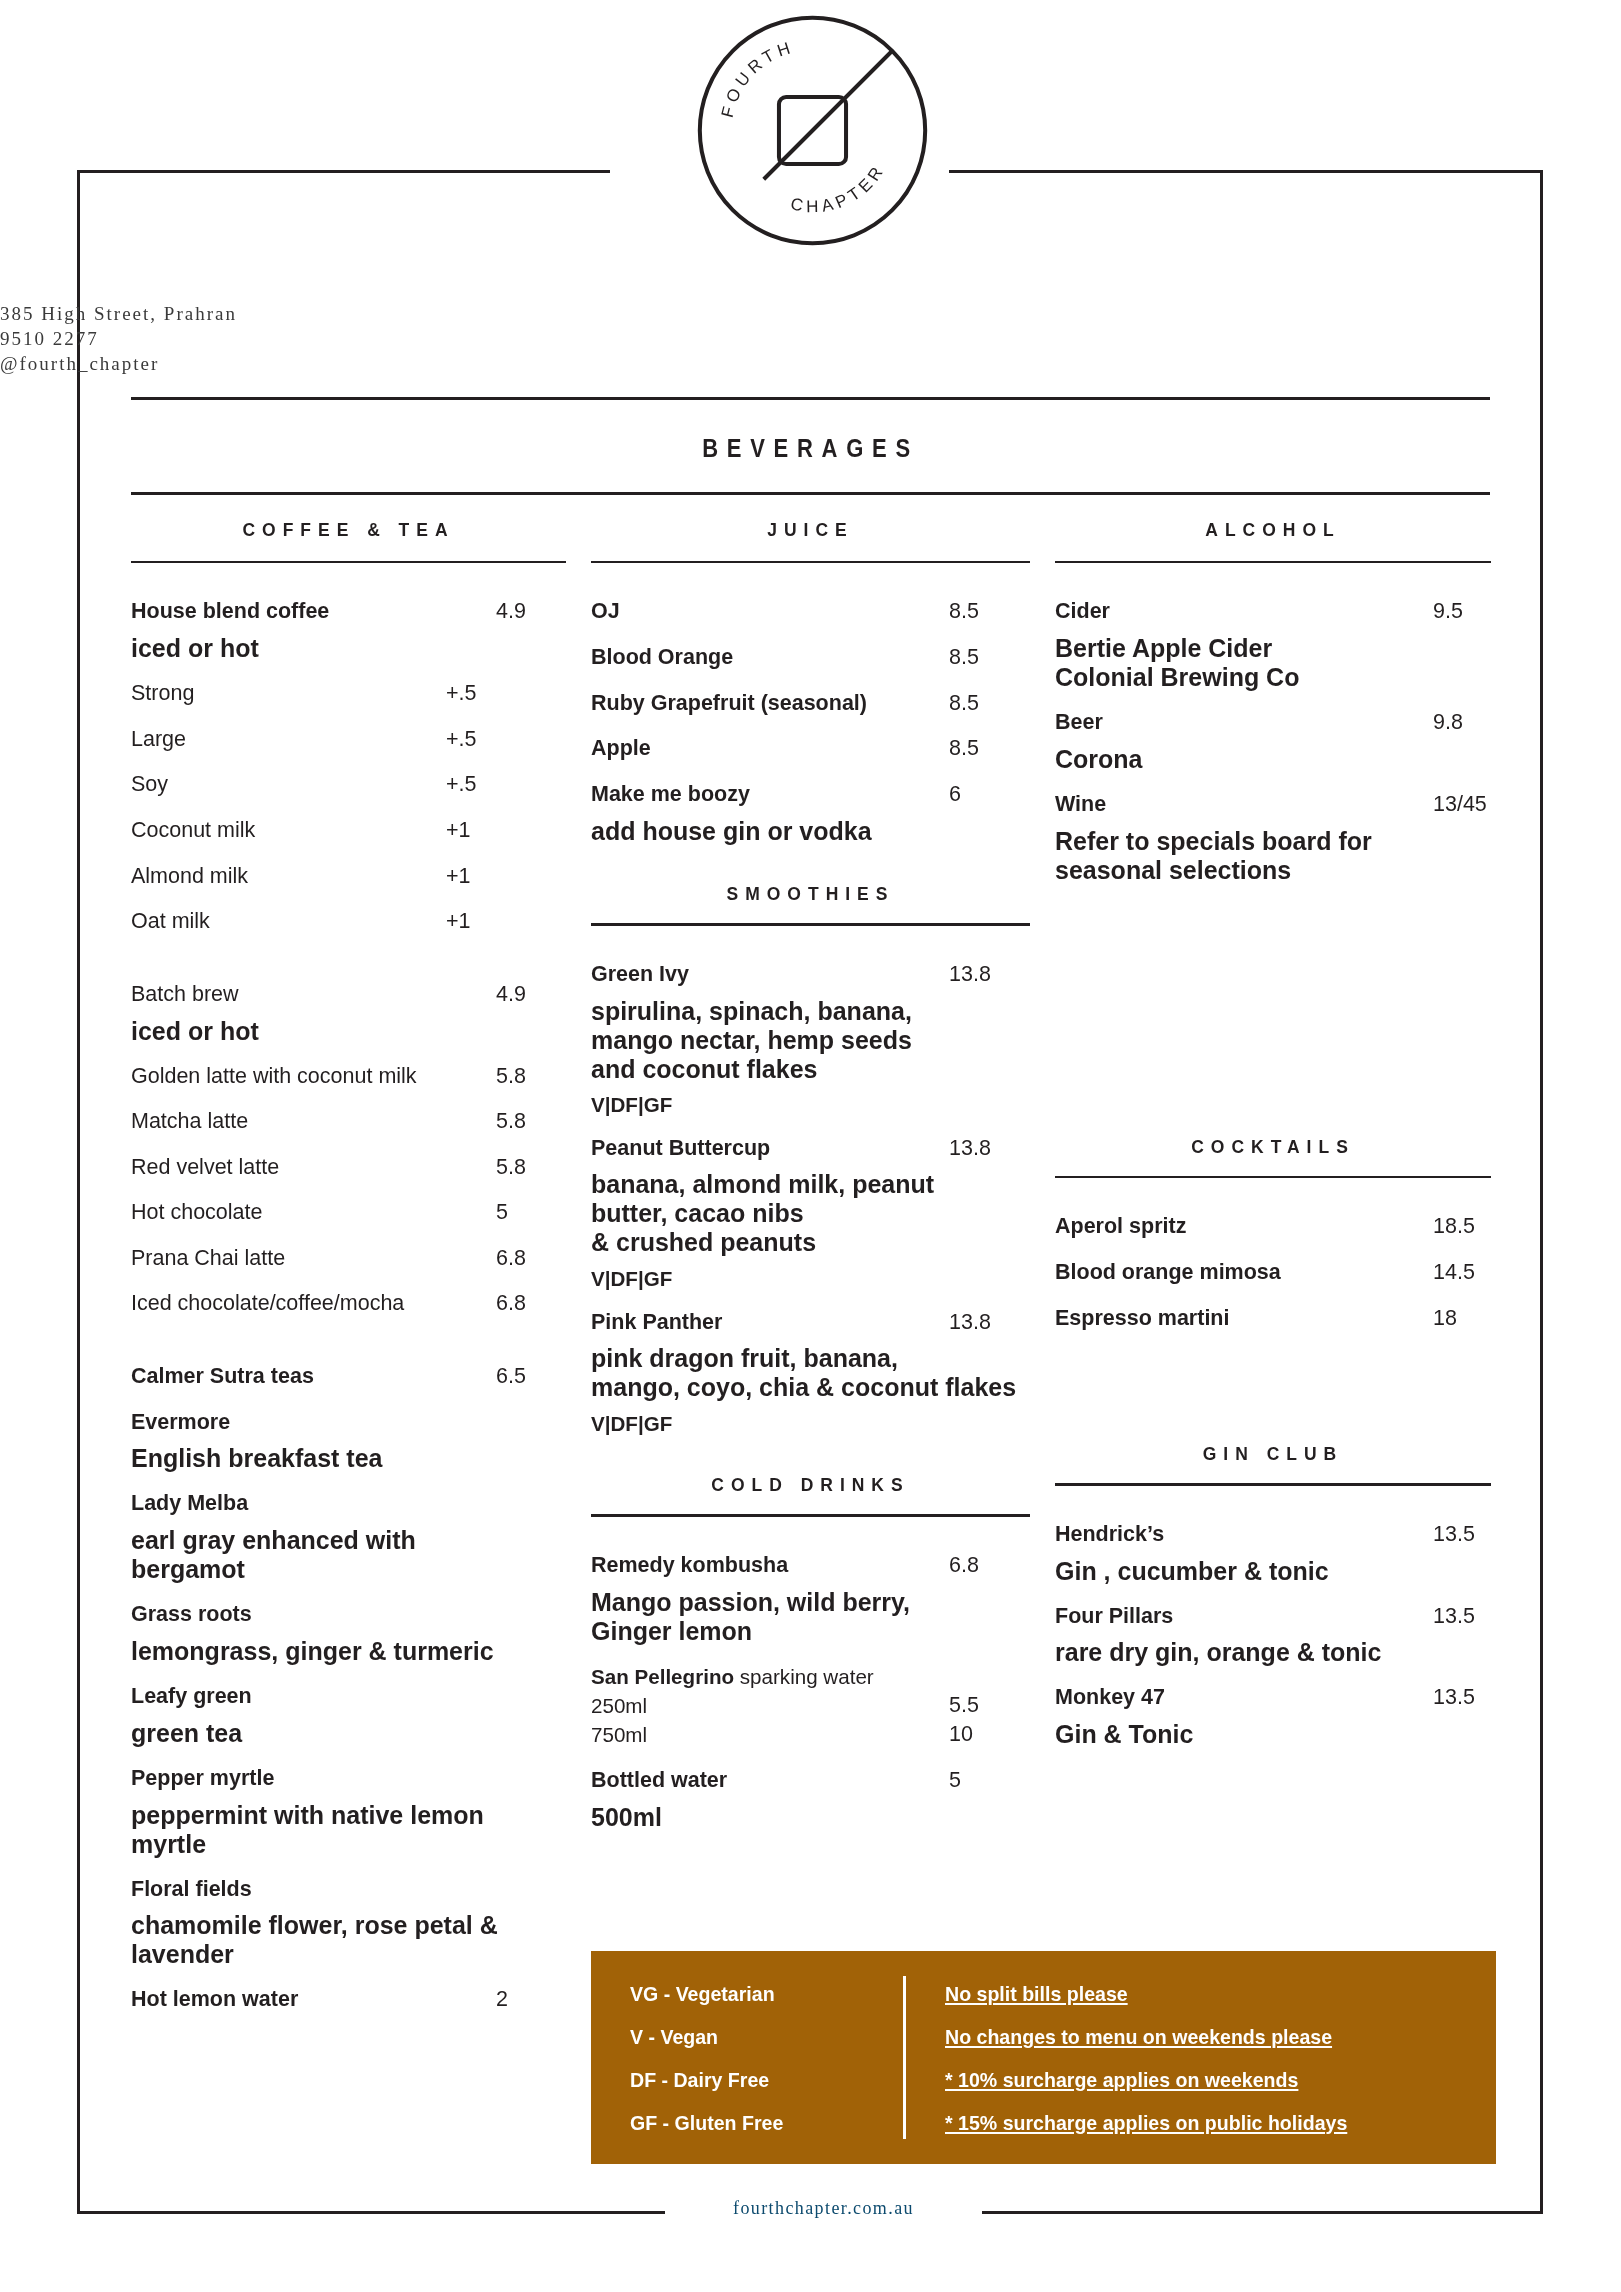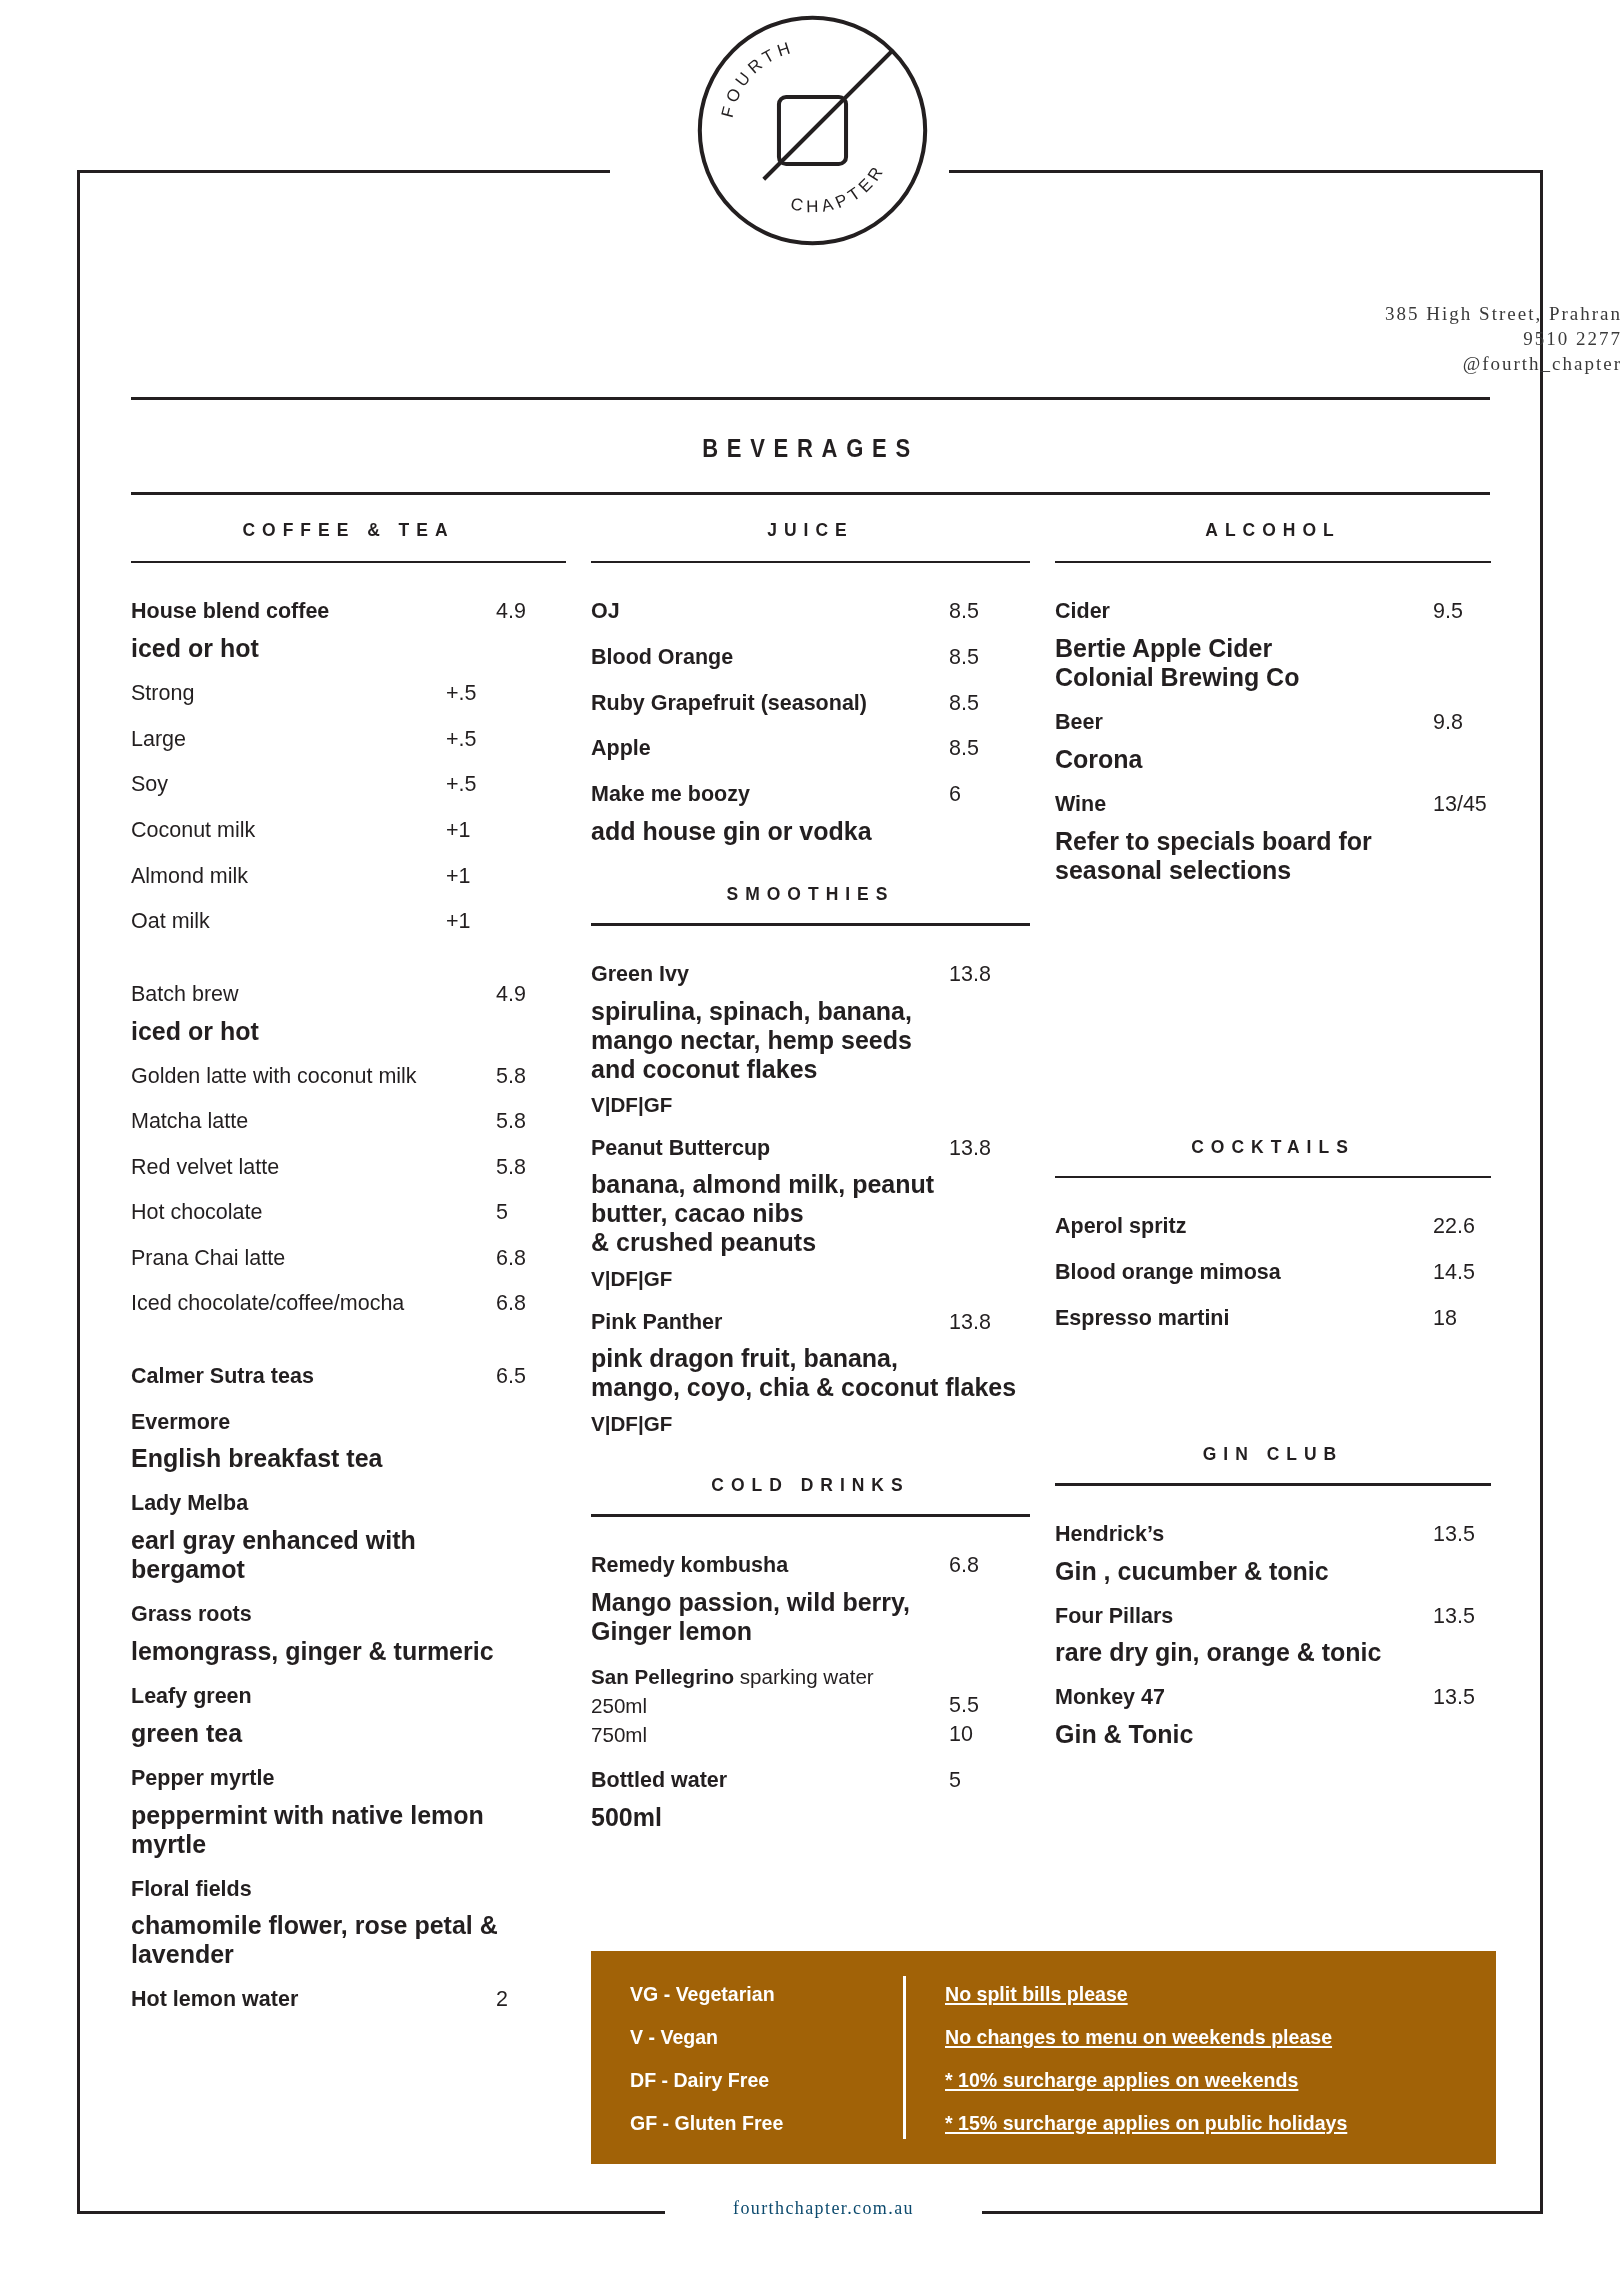--- a/index.html
+++ b/index.html
@@ -55,21 +55,21 @@
     height: 237px;
   }
   .logo svg { display: block; width: 237px; height: 237px; }
 
   
   .address {
     position: absolute;
     top: 301px;
     left: 0;
     width: 1622px;
-    text-align: right;
+    text-align: left;
     font-family: "Liberation Serif", serif;
     font-size: 19px;
     line-height: 25px;
     letter-spacing: 2px;
     color: #3a3a3a;
   }
 
   
   .beverages-band {
     position: absolute;
@@ -533,21 +533,21 @@
   </div>
 
   <div style="height:235px"></div>
   <div class="section-head tight">COCKTAILS</div>
   <div class="section-rule"></div>
 
   <div class="items">
     <div class="item-block">
       <div class="row">
         <div class="name">Aperol spritz</div>
-        <div class="price">22.6</div>
+        <div class="price">18.5</div>
       </div>
     </div>
     <div class="item-block">
       <div class="row">
         <div class="name">Blood orange mimosa</div>
         <div class="price">14.5</div>
       </div>
     </div>
     <div class="item-block">
       <div class="row">

